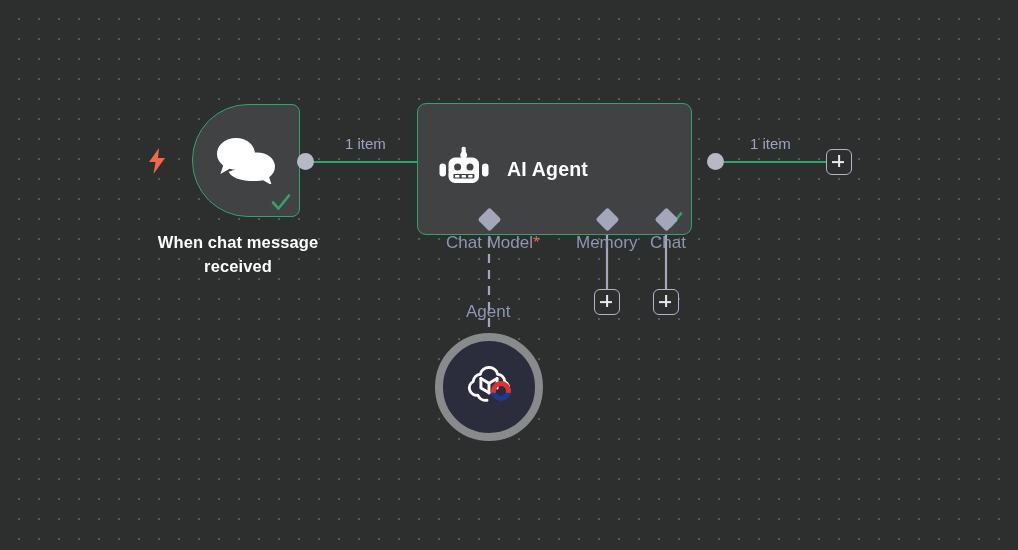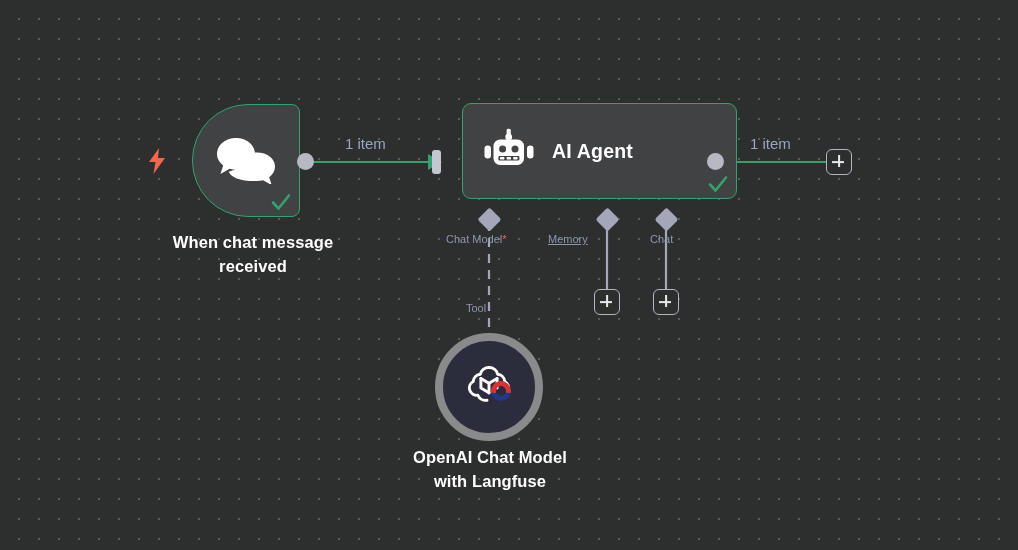--- a/index.html
+++ b/index.html
@@ -50,28 +50,28 @@
   .node-caption {
     position: absolute;
     text-align: center;
     color: #ffffff;
     font-size: 16.5px;
     font-weight: bold;
     line-height: 1.45;
     letter-spacing: 0.1px;
     white-space: pre-line;
   }
-  #trigger-caption { left: 127px; top: 231px; width: 252px; }
+  #trigger-caption { left: 112px; top: 231px; width: 252px; }
   #agent-caption  { left: 364px; top: 446px; width: 252px; }
 
   
   .agent-node {
     position: absolute;
-    left: 462px; top: 103px;
-    width: 275px; height: 96px;
+    left: 417px; top: 103px;
+    width: 275px; height: 132px;
     background: #414244;
     border: 1.6px solid #30a46c;
     border-radius: 9px;
   }
   .agent-robot {
     position: absolute;
     left: 21px; top: 50%;
     transform: translateY(-50%);
     width: 50px; height: 45px;
   }
@@ -109,21 +109,21 @@
   
   .edge-label {
     position: absolute;
     color: #9ba4bd;
     font-size: 15px;
     white-space: nowrap;
   }
   .sub-label {
     position: absolute;
     color: #8e96b0;
-    font-size: 11px;
+    font-size: 17px;
     white-space: nowrap;
   }
   .sub-label .req { color: #f0674c; }
 
   
   .plus-btn {
     position: absolute;
     width: 26px; height: 26px;
     border: 1.7px solid #b2b5c6;
     border-radius: 6px;
@@ -242,24 +242,24 @@
 
   <div class="plus-btn" style="left:826px; top:149px;"></div>
 
   <div class="diamond" style="left:481px; top:211px;"></div>
   <div class="diamond" style="left:599px; top:211px;"></div>
   <div class="diamond" style="left:658px; top:211px;"></div>
 
   <div class="sub-label" style="left:446px; top:233px;">
     <span>Chat Model</span><span class="req">*</span>
   </div>
-  <div class="sub-label" style="left:548px; top:233px;text-decoration:underline;">Memory</div>
+  <div class="sub-label" style="left:576px; top:233px;">Memory</div>
   <div class="sub-label" style="left:650px; top:233px;">Chat</div>
 
-  <div class="sub-label" style="left:466px; top:302px;">Tool</div>
+  <div class="sub-label" style="left:466px; top:302px;">Agent</div>
 
   <div class="plus-btn" style="left:594px; top:289px;"></div>
   <div class="plus-btn" style="left:653px; top:289px;"></div>
 
   <div class="model-node">
     <div class="model-icon">
       <svg viewBox="0 0 52 52" width="52" height="52">
 
         <g fill="none" stroke="#ffffff" stroke-width="2.9" stroke-linejoin="round" stroke-linecap="round">
           <path d="M26 6.5 C21.6 6.5 18.2 9.3 17.4 13.2
@@ -279,16 +279,14 @@
         <g>
           <path d="M28 30 A10 10 0 0 1 48 30 L43 30 A5 5 0 0 0 33 30 Z" fill="#e03131"></path>
           <path d="M28 30 A10 10 0 0 0 48 30 L43 30 A5 5 0 0 1 33 30 Z" fill="#1e3a8a"></path>
           <rect x="28" y="28.4" width="5" height="3.4" fill="#e03131"></rect>
           <rect x="43" y="28.4" width="5" height="3.4" fill="#e03131"></rect>
         </g>
       </svg>
     </div>
   </div>
 
-  <div class="node-caption" id="agent-caption">OpenAI Chat Model
-with Langfuse</div>
 
 </div>
 
 </body></html>

